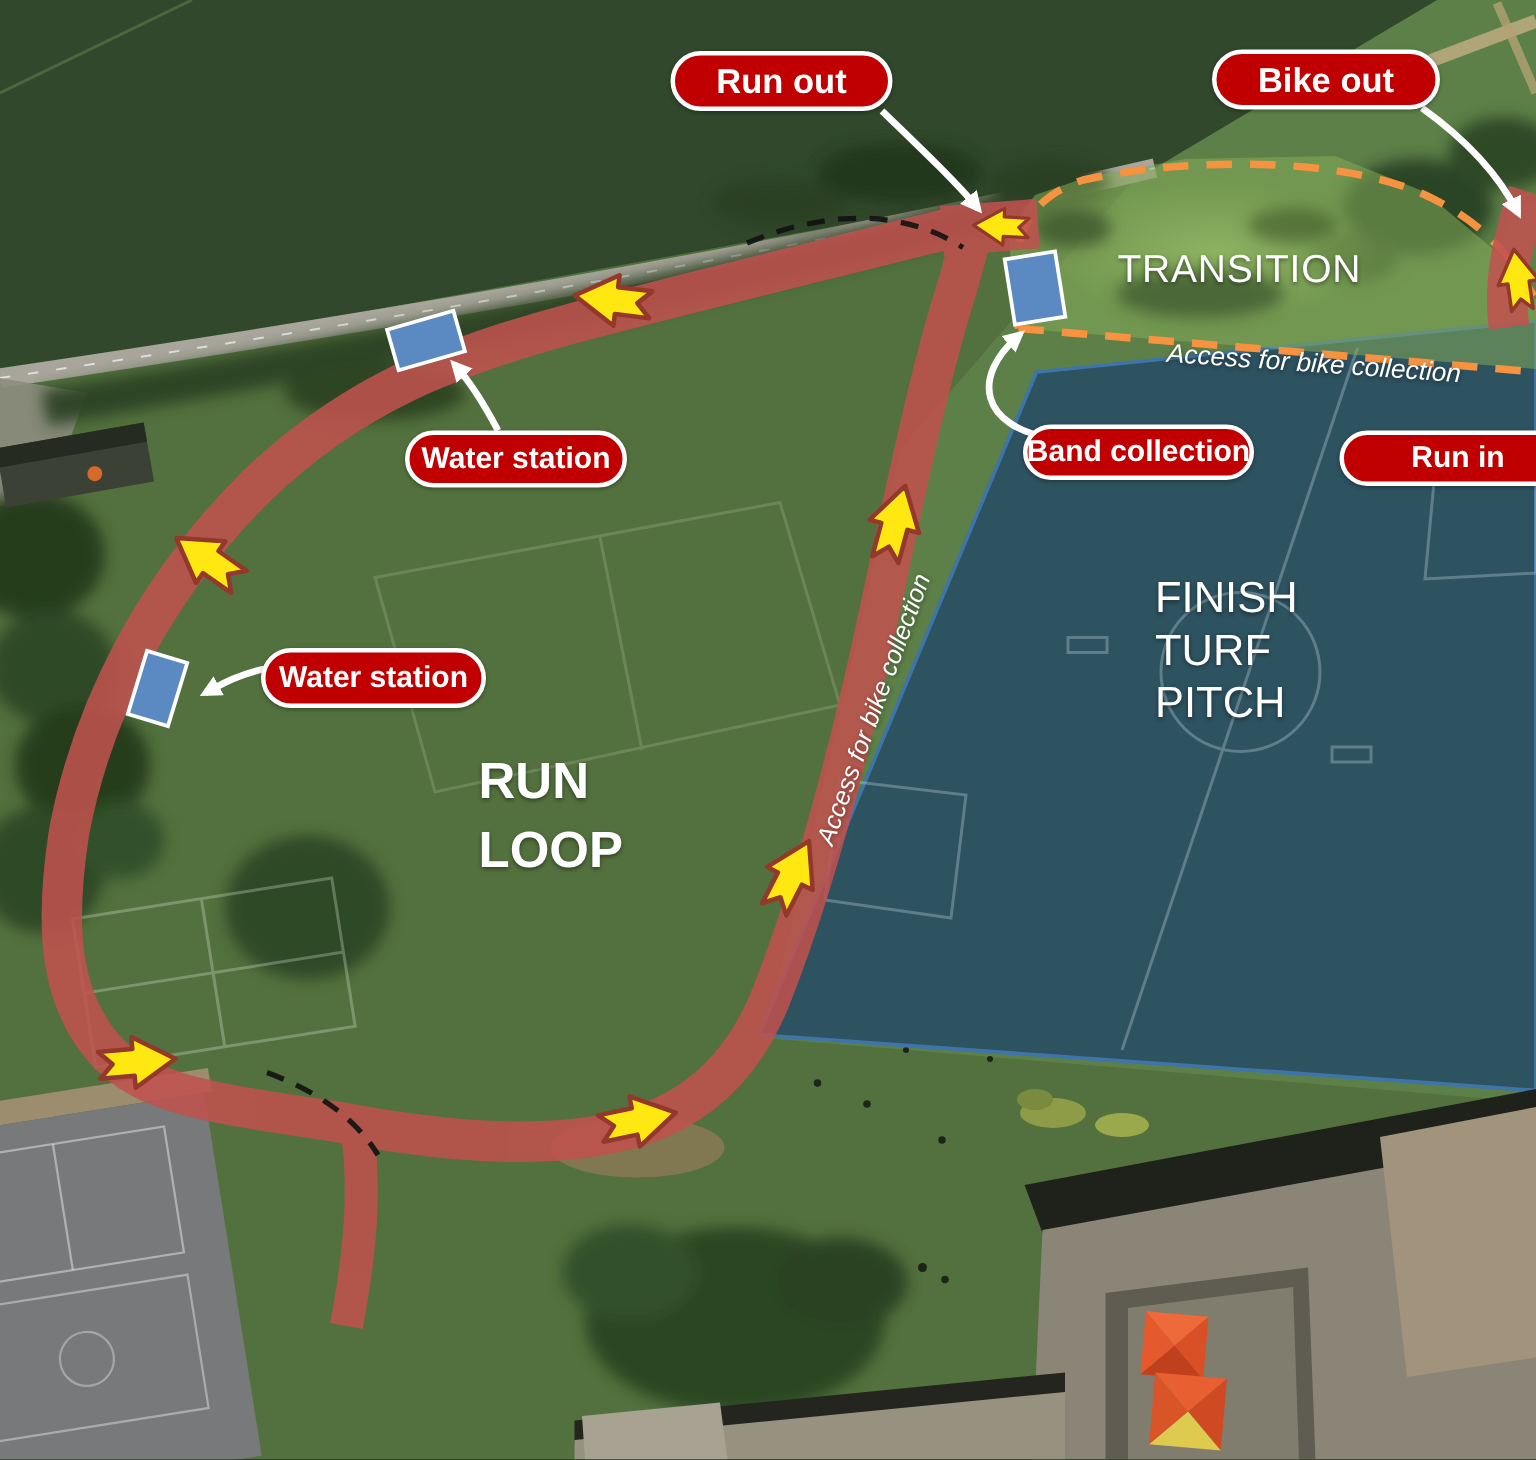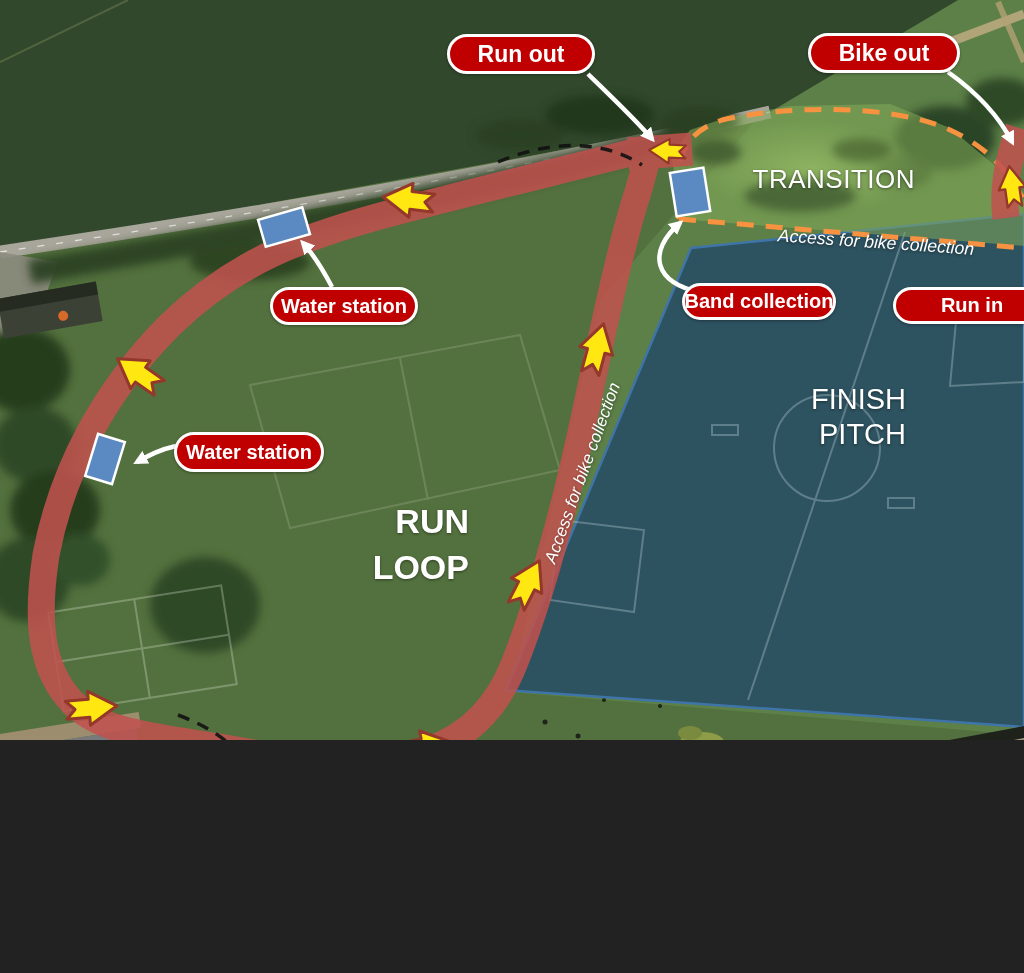--- a/index.html
+++ b/index.html
@@ -1,24 +1,24 @@
 <!DOCTYPE html>
 <html><head>
 <meta charset="utf-8">
 <style>
   html,body{margin:0;padding:0;background:#222;}
-  #stage{position:relative;width:1024px;height:740px;overflow:hidden;
+  #stage{position:relative;width:1024px;height:973px;overflow:hidden;
          background:#14532d;font-family:"Liberation Sans",sans-serif;}
   #scene{position:absolute;left:0;top:0;}
   .pill{position:absolute;display:flex;align-items:center;justify-content:center;
         background:#c00000;border:3px solid #fff;border-radius:26px;color:#fff;
         font-weight:600;box-shadow:0 1px 3px rgba(0,0,0,.35);box-sizing:border-box;
         white-space:nowrap;}
   .areatext{position:absolute;color:#fff;text-shadow:0 1px 3px rgba(0,0,0,.45);}
-  .center{text-align:right;}
+  .center{text-align:left;}
   .p-runout{left:447px;top:34px;width:148px;height:40px;font-size:23px;}
   .p-bikeout{left:808px;top:33px;width:152px;height:40px;font-size:23px;}
   .p-water{left:270px;top:287px;width:148px;height:38px;font-size:20px;}
   .p-band{left:174px;top:432px;width:150px;height:40px;font-size:20px;}
   .p-bikecol{left:682px;top:283px;width:154px;height:37px;font-size:20px;}
   .p-runin{left:893px;top:287px;width:158px;height:37px;font-size:20px;}
   .p-finish{left:160px;top:887px;width:112px;height:46px;font-size:25px;letter-spacing:1px;}
   .t-transition{left:745px;top:164px;width:170px;font-size:26px;letter-spacing:.5px;}
   .t-runloop{left:319px;top:498px;width:150px;font-size:34px;font-weight:700;line-height:46px;}
   .t-astro{left:770px;top:382px;width:136px;font-size:29px;line-height:35px;}
@@ -251,19 +251,20 @@
 
 <div class="areatext center t-transition">TRANSITION</div>
 
 <div class="areatext center t-runloop">
   <div>RUN</div>
   <div>LOOP</div>
 </div>
 
 <div class="areatext center t-astro">
   <div>FINISH</div>
+  <div>TURF</div>
   <div>PITCH</div>
 </div>
 
 <div class="areatext t-access-diag">Access for bike collection</div>
 
 <div class="areatext t-access-tr">Access for bike collection</div>
 </div>
 
 </body></html>

